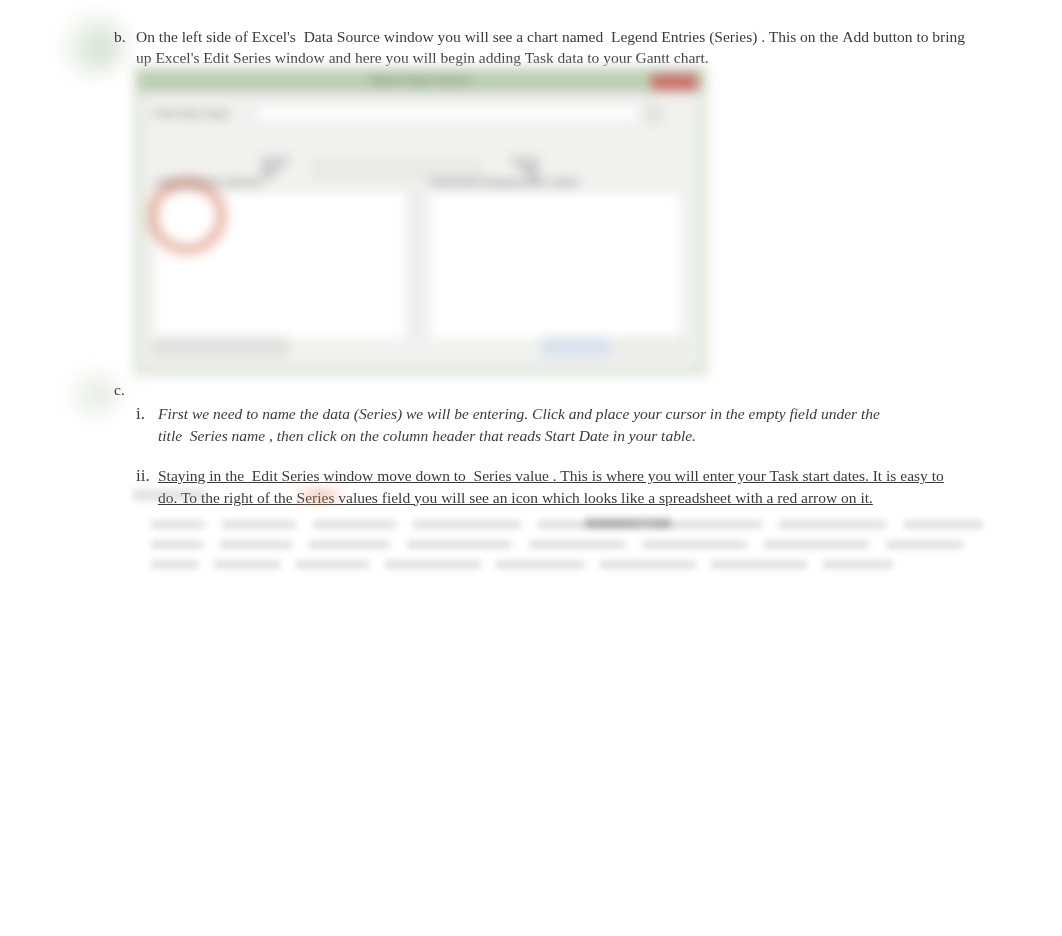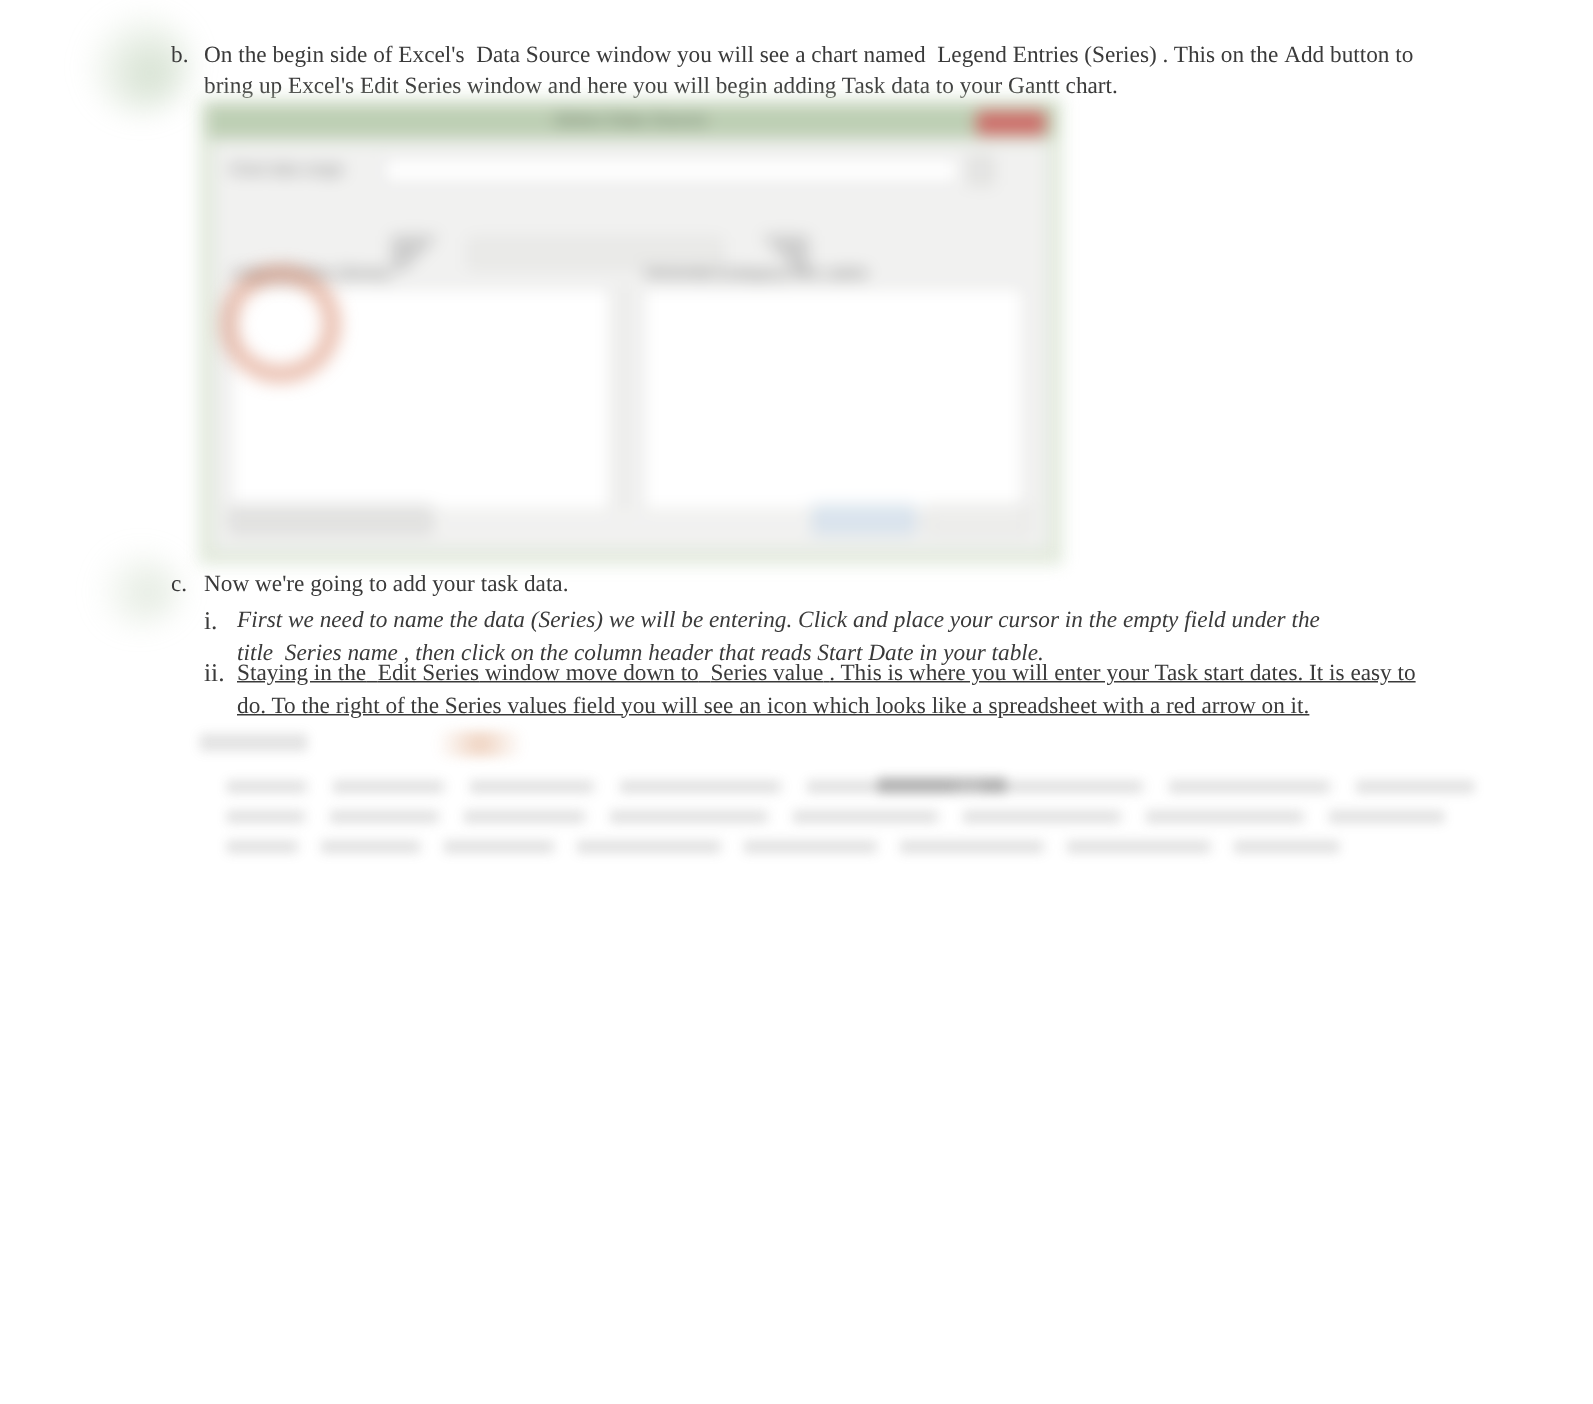--- a/index.html
+++ b/index.html
@@ -79,21 +79,21 @@
     width: 22px;
     color: #3a3a3a;
   }
   .subitem .body {
     font-size: 15.5px;
     line-height: 21.5px;
     color: #3a3a3a;
   }
   #subitem-i  { left: 136px; top: 403px; width: 820px; }
   #subitem-i .body { width: 798px; font-style: italic; }
-  #subitem-ii { left: 136px; top: 438px; width: 820px; justify-content: space-between; }
+  #subitem-ii { left: 136px; top: 465px; width: 820px; justify-content: space-between; }
   #subitem-ii .body { width: 798px; text-decoration: underline; }
 
   
   .term { white-space: nowrap; }
   .term:before { content: "\00a0\00a0"; }
   .term:after  { content: "\00a0"; }
   .term-tight:before { content: "\00a0"; }
   .term-tight:after  { content: "\00a0"; }
 
   
@@ -309,21 +309,21 @@
 </head>
 <body>
 
 <div class="page">
 
   <div class="margin-smudge s1"></div>
   <div class="margin-smudge s2"></div>
 
   <div class="item" id="item-b">
     <div class="marker">b.</div>
-    <div class="body"><span>On the begin side of Excel's</span><span class="term">Data Source</span><span>window you will see a chart named</span><span class="term">Legend Entries (Series)</span><span>. This on the</span><span class="term-tight">Add</span><span>button to bring up Excel's Edit Series window and here you will begin adding Task data to your Gantt chart.</span></div>
+    <div class="body"><span>On the left side of Excel's</span><span class="term">Data Source</span><span>window you will see a chart named</span><span class="term">Legend Entries (Series)</span><span>. This on the</span><span class="term-tight">Add</span><span>button to bring up Excel's Edit Series window and here you will begin adding Task data to your Gantt chart.</span></div>
   </div>
 
   <div id="excel-shot">
     <div class="dlg-outer">
       <div class="dlg-titlebar">
         <div class="dlg-title">Select Data Source</div>
         <div class="dlg-close"></div>
       </div>
       <div class="dlg-body">
         <div class="fld-label range-label">Chart data range:</div>
@@ -358,21 +358,20 @@
           <div class="btn-ok"></div>
           <div class="btn-cancel"></div>
         </div>
       </div>
     </div>
   </div>
   <div id="annotation-circle"></div>
 
   <div class="item" id="item-c">
     <div class="marker">c.</div>
-    <div class="body">Now we're going to add your task data.</div>
   </div>
 
   <div class="subitem" id="subitem-i">
     <div class="rmarker">i.</div>
     <div class="body"><span>First we need to name the data (Series) we will be entering. Click and place your cursor in the empty field under the title</span><span class="term">Series name</span><span>, then click on the column header that reads Start Date in your table.</span></div>
   </div>
 
   <div class="subitem" id="subitem-ii">
     <div class="rmarker">ii.</div>
     <div class="body"><span>Staying in the</span><span class="term">Edit Series</span><span>window move down to</span><span class="term">Series value</span><span>. This is where you will enter your Task start dates. It is easy to do. To the right of the Series values field you will see an icon which looks like a spreadsheet with a red arrow on it.</span></div>

